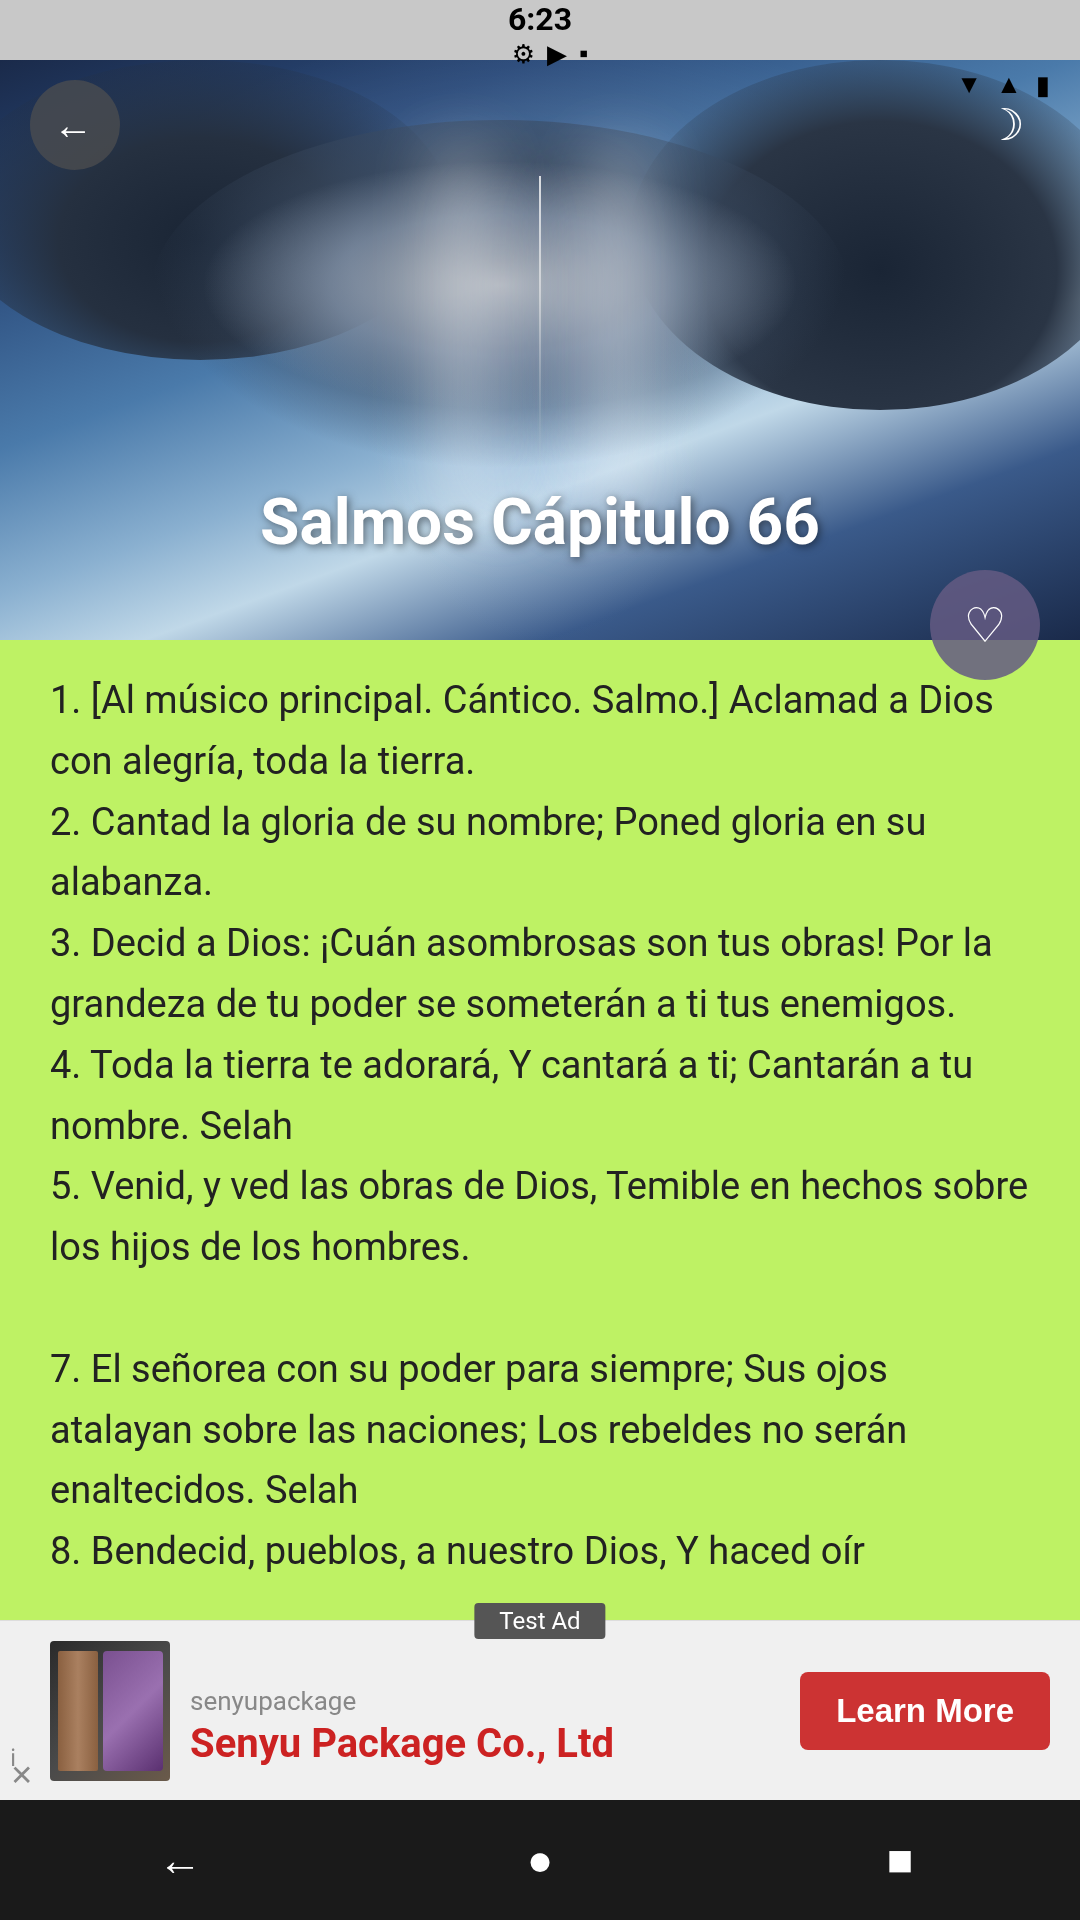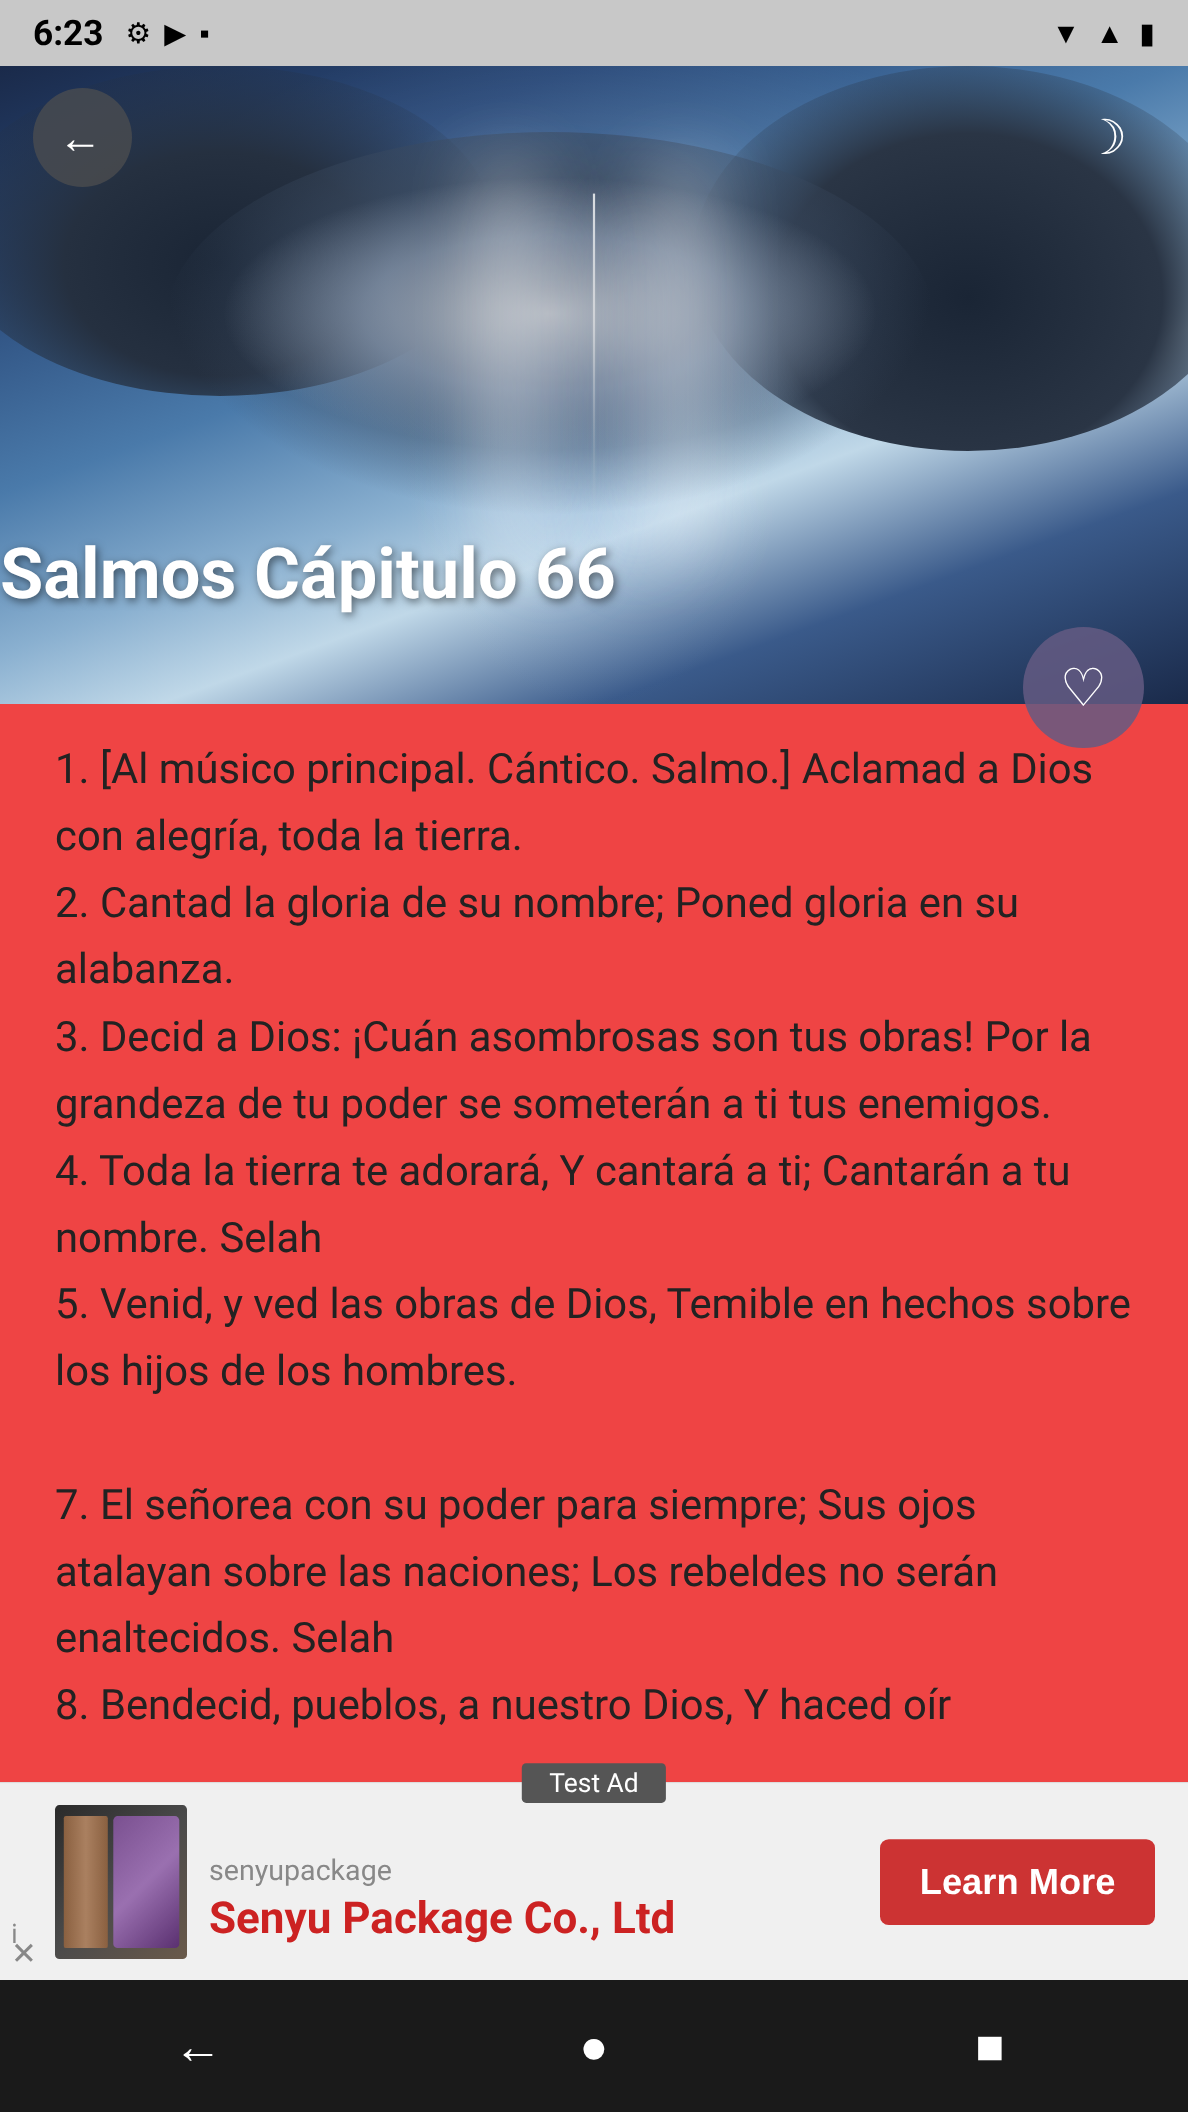--- a/index.html
+++ b/index.html
@@ -17,20 +17,21 @@
     
     .status-bar {
       position: absolute;
       top: 0; left: 0; right: 0;
       height: 60px;
       background: #c8c8c8;
       display: flex;
       align-items: center;
       padding: 0 30px;
       z-index: 100;
+      flex-direction: column;
     }
     .status-time {
       font-size: 32px;
       font-weight: bold;
       color: #000;
     }
     .status-icons-left {
       display: flex;
       align-items: center;
       gap: 12px;
@@ -151,21 +152,21 @@
     .theme-icon {
       color: white;
       font-size: 44px;
     }
 
     
     .chapter-title {
       position: absolute;
       bottom: 80px;
       left: 0; right: 0;
-      text-align: left;
+      text-align: center;
       color: white;
       font-size: 64px;
       font-weight: bold;
       text-shadow: 2px 2px 8px rgba(0,0,0,0.5);
     }
 
     
     .favorite-button {
       position: absolute;
       top: 580px;
@@ -185,21 +186,21 @@
       color: white;
       font-size: 48px;
     }
 
     
     .content-area {
       position: absolute;
       top: 640px;
       left: 0; right: 0;
       bottom: 220px;
-      background: #ef4444;
+      background: #bef264;
       overflow-y: auto;
       padding: 30px 50px 40px 50px;
     }
 
     .verse-text {
       font-size: 38px;
       line-height: 1.6;
       color: #222;
     }
 

